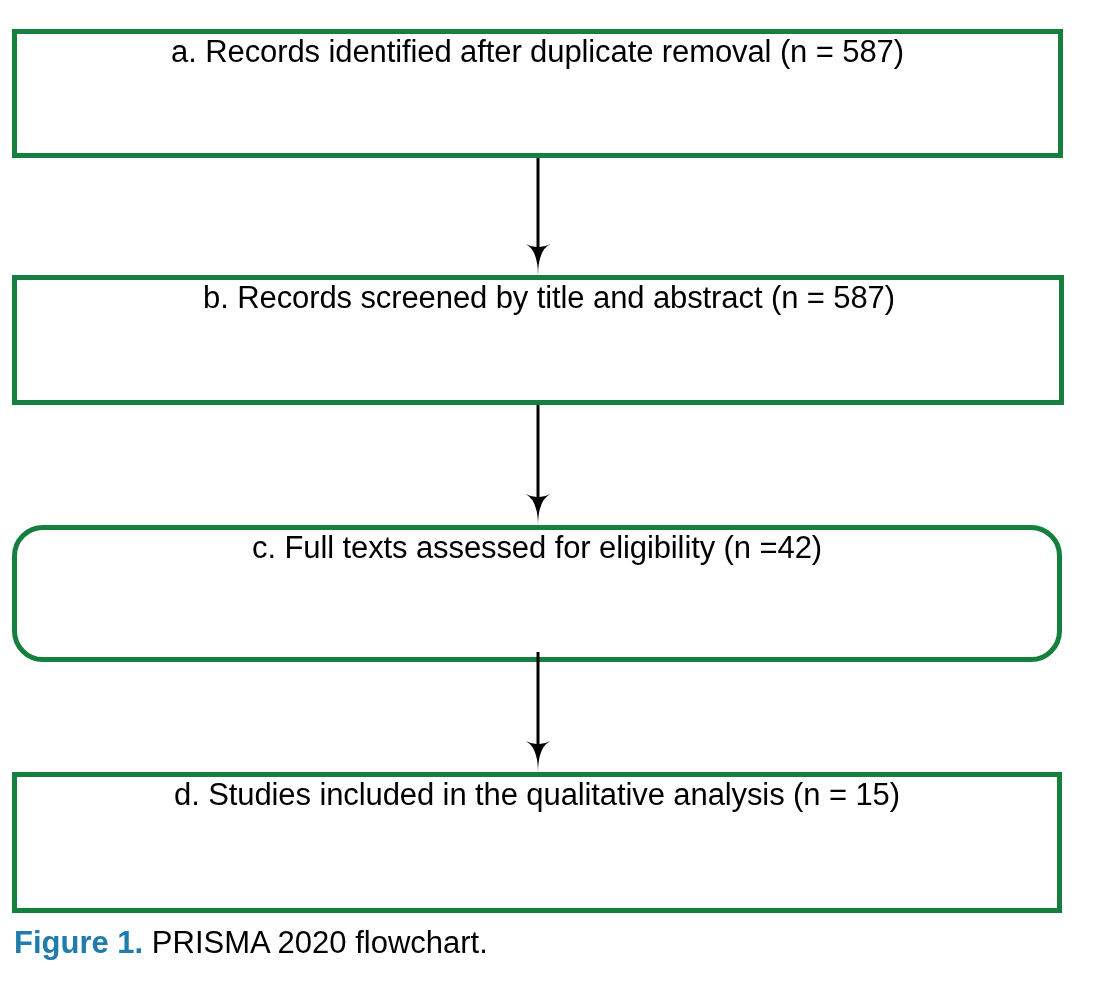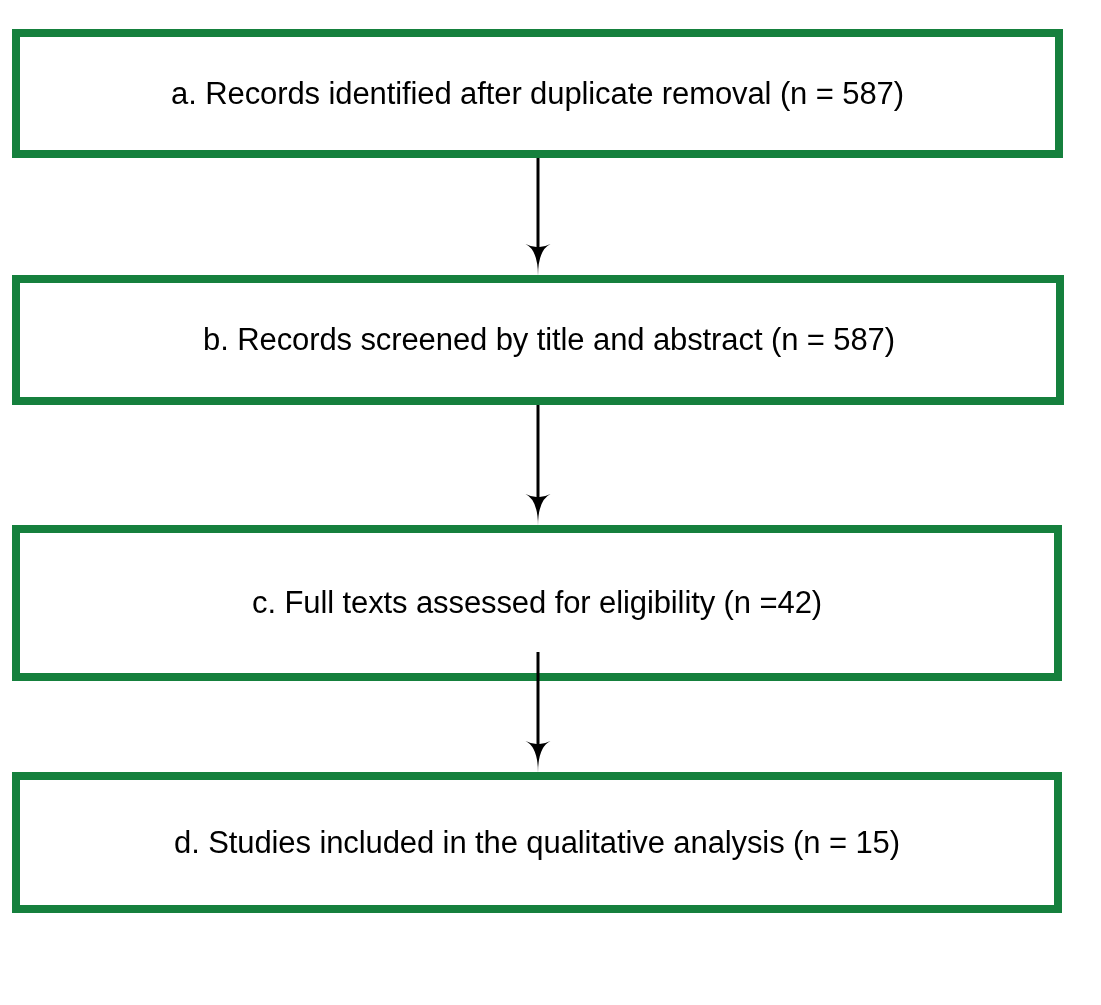--- a/index.html
+++ b/index.html
@@ -20,38 +20,37 @@
     height: 1005px;
     background: #ffffff;
     overflow: hidden;
   }
 
   
   .flow-box {
     position: absolute;
     box-sizing: border-box;
     background: #ffffff;
-    border: 8px solid #15803d;
+    border: 5px solid #15803d;
     display: flex;
-    align-items: center;
     justify-content: center;
   }
 
   .flow-box-label {
     font-size: 31px;
     line-height: 1.15;
     color: #000000;
     letter-spacing: -0.1px;
     white-space: nowrap;
     text-align: center;
   }
 
   #flow-box-a { left: 12px; top: 29px;  width: 1051px; height: 129px; }
   #flow-box-b { left: 12px; top: 275px; width: 1052px; height: 130px; padding-left: 22px; }
-  #flow-box-c { left: 12px; top: 525px; width: 1050px; height: 156px; }
+  #flow-box-c { left: 12px; top: 525px; width: 1050px; height: 137px; border-radius: 31px; }
   #flow-box-d { left: 12px; top: 772px; width: 1050px; height: 141px; }
 
   
   .connector-arrow {
     position: absolute;
     left: 524px;
     width: 28px;
   }
 
   .connector-arrow svg {
@@ -121,14 +120,17 @@
     <svg viewBox="0 0 28 121" preserveAspectRatio="none" xmlns="http://www.w3.org/2000/svg">
       <line x1="14" y1="0" x2="14" y2="95" stroke="#000000" stroke-width="3"></line>
       <path d="M 1.5 89 Q 14 95 14 121 Q 14 95 26.5 89 Q 14 95.5 1.5 89 Z" fill="#000000"></path>
     </svg>
   </div>
 
   <div class="flow-box" id="flow-box-d">
     <span class="flow-box-label">d. Studies included in the qualitative analysis (n = 15)</span>
   </div>
 
+  <div id="figure-caption">
+    <span id="figure-caption-label">Figure 1.</span><span>&nbsp;</span><span id="figure-caption-text">PRISMA 2020 flowchart.</span>
+  </div>
 
 </div>
 
 </body></html>

